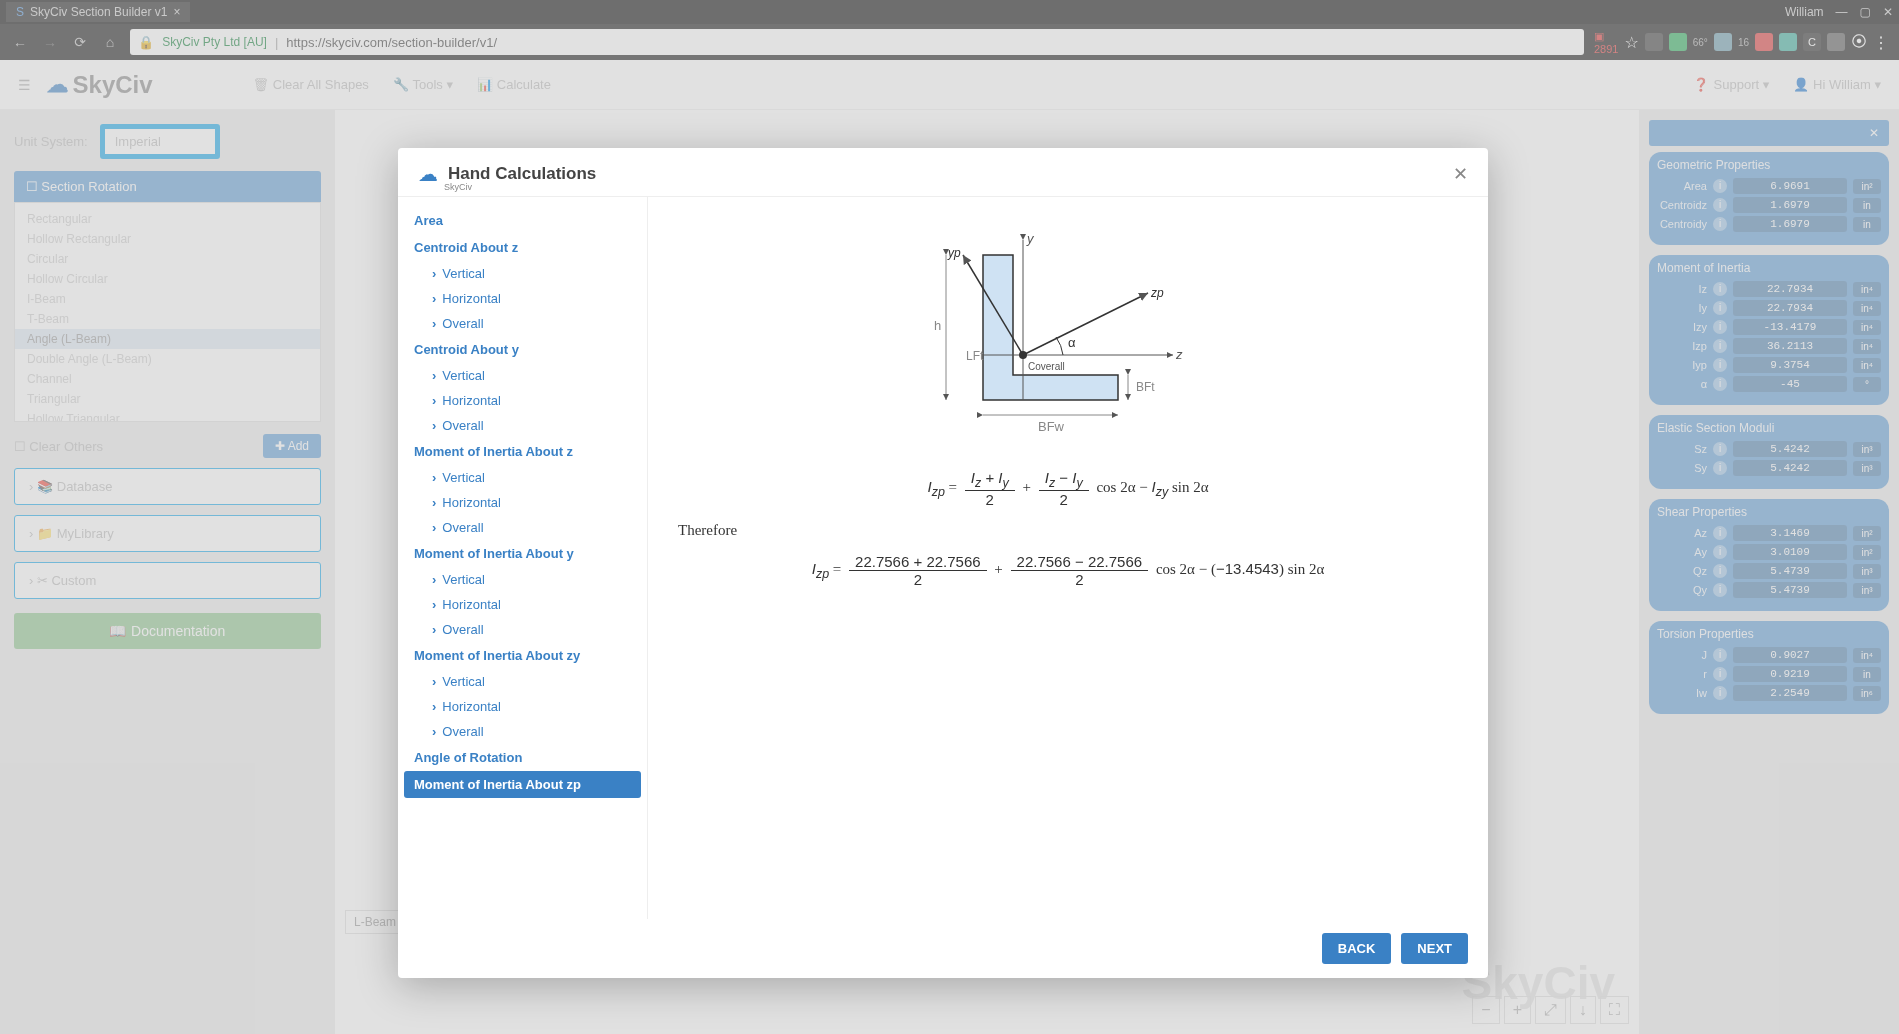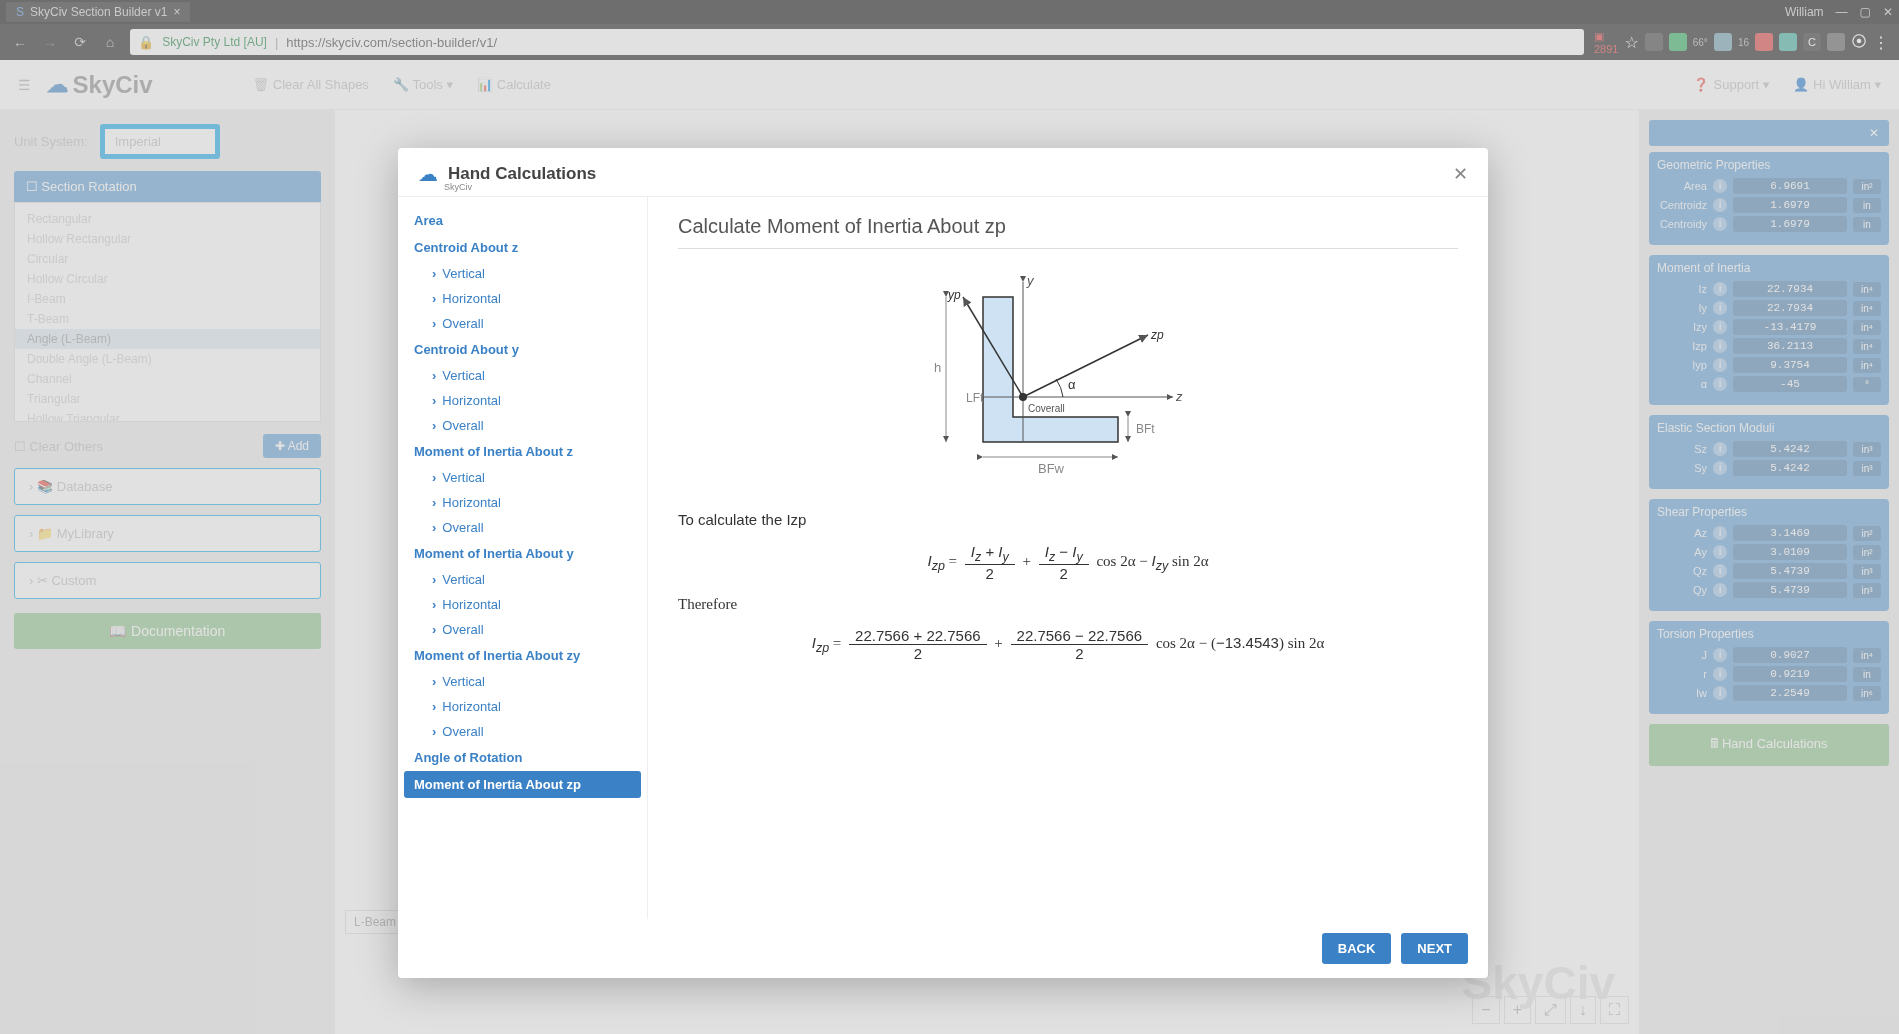--- a/index.html
+++ b/index.html
@@ -42,21 +42,21 @@
 .acc-item { background: #fff; border: 1px solid #0ea5e9; padding: 10px 14px; margin-top: 10px; color: #bbb; font-size: 13px; border-radius: 3px; }
 .doc-btn { background: #8BC48B; color: #fff; text-align: center; padding: 10px; border-radius: 3px; margin-top: 14px; font-size: 14px; }
 
 
 .canvas-area { flex: 1; background: #fff; position: relative; }
 .canvas-wm { position: absolute; right: 24px; bottom: 24px; color: #e3e3e3; font-size: 46px; font-weight: 700; }
 
 
 .right-panel { width: 260px; background: #eaeaea; padding: 10px; font-size: 12px; }
 .rp-close { background: #5B9BD5; height: 26px; border-radius: 3px; display: flex; align-items: center; justify-content: flex-end; padding: 0 10px; color: #fff; margin-bottom: 6px; }
-.rp-group { background: #5B9BD5; border-radius: 4px; padding: 6px 8px 10px; color: #fff; margin-bottom: 10px; }
+.rp-group { background: #5B9BD5; border-radius: 12px; padding: 6px 8px 10px; color: #fff; margin-bottom: 10px; }
 .rp-group-hdr { font-size: 12px; margin-bottom: 6px; opacity: .95; }
 .rp-row { display: flex; align-items: center; gap: 6px; font-size: 11px; margin: 3px 0; }
 .rp-label { width: 50px; text-align: right; opacity: .9; }
 .rp-info { width: 14px; height: 14px; border-radius: 50%; background: rgba(255,255,255,.4); font-size: 10px; text-align: center; line-height: 14px; }
 .rp-val { flex: 1; background: rgba(0,0,0,.18); padding: 2px 6px; border-radius: 3px; text-align: center; font-family: Liberation Mono, monospace; }
 .rp-unit { width: 28px; background: rgba(0,0,0,.18); padding: 2px 4px; border-radius: 3px; text-align: center; font-size: 10px; }
 .rp-hand { background: #8BC48B; color: #fff; text-align: center; padding: 10px; border-radius: 3px; font-size: 13px; }
 
 
 .modal-overlay { position: absolute; left: 0; right: 0; top: 0; bottom: 0; background: rgba(200,200,200,.55); }
@@ -312,21 +312,20 @@
             <span class="rp-unit">in</span>
           </div>
           <div class="rp-row">
             <span class="rp-label">Iw</span>
             <span class="rp-info">i</span>
             <span class="rp-val">2.2549</span>
             <span class="rp-unit">in⁶</span>
           </div>
         </div>
       </div>
-    <div class="rp-hand">🖩 <span>Hand Calculations</span></div>
   </div>
 </div>
 
 <div class="modal-overlay"></div>
 <div class="modal">
   <div class="modal-header">
     <span style="font-size:20px;color:#3A81C5">☁</span>
     <span class="mh-title">Hand Calculations</span>
     <span class="mh-sub">SkyCiv</span>
     <span class="modal-close">✕</span>
@@ -351,21 +350,20 @@
         <div class="nav-item">Horizontal</div>
         <div class="nav-item">Overall</div>
         <div class="nav-section">Moment of Inertia About zy</div>
         <div class="nav-item">Vertical</div>
         <div class="nav-item">Horizontal</div>
         <div class="nav-item">Overall</div>
         <div class="nav-section">Angle of Rotation</div>
         <div class="nav-section active">Moment of Inertia About zp</div>
       </div>
     <div class="modal-content">
-      <h2>Calculate Moment of Inertia About zp</h2>
       <div class="diagram-box">
         <svg width="280" height="220" viewBox="0 0 280 220">
           <defs>
               <marker id="ah" markerWidth="8" markerHeight="8" refX="6" refY="3" orient="auto">
                 <path d="M0,0 L6,3 L0,6 Z" fill="#555"></path>
               </marker>
             </defs>
 
           <line x1="18" y1="30" x2="18" y2="175" stroke="#888" marker-start="url(#ah)" marker-end="url(#ah)"></line>
           <text x="6" y="105" font-size="13" fill="#888">h</text>
@@ -392,23 +390,20 @@
           <text x="38" y="135" font-size="12" fill="#888">LFt</text>
           <text x="100" y="145" font-size="10" fill="#555">Coverall</text>
 
           <line x1="200" y1="150" x2="200" y2="175" stroke="#888" marker-start="url(#ah)" marker-end="url(#ah)"></line>
           <text x="208" y="166" font-size="12" fill="#888">BFt</text>
 
           <line x1="55" y1="190" x2="190" y2="190" stroke="#888" marker-start="url(#ah)" marker-end="url(#ah)"></line>
           <text x="110" y="206" font-size="13" fill="#888">BFw</text>
         </svg>
       </div>
-      <p class="calc-text">
-        <span>To calculate the Izp</span>
-      </p>
       <div class="calc-formula">
         <i>I<sub>zp</sub></i> =
         <span class="frac"><span class="num"><i>I<sub>z</sub></i> + <i>I<sub>y</sub></i></span><span class="den">2</span></span>
         +
         <span class="frac"><span class="num"><i>I<sub>z</sub></i> − <i>I<sub>y</sub></i></span><span class="den">2</span></span>
         cos 2α − <i>I<sub>zy</sub></i> sin 2α
       </div>
       <p class="calc-text">Therefore</p>
       <div class="calc-formula">
         <i>I<sub>zp</sub></i> =

